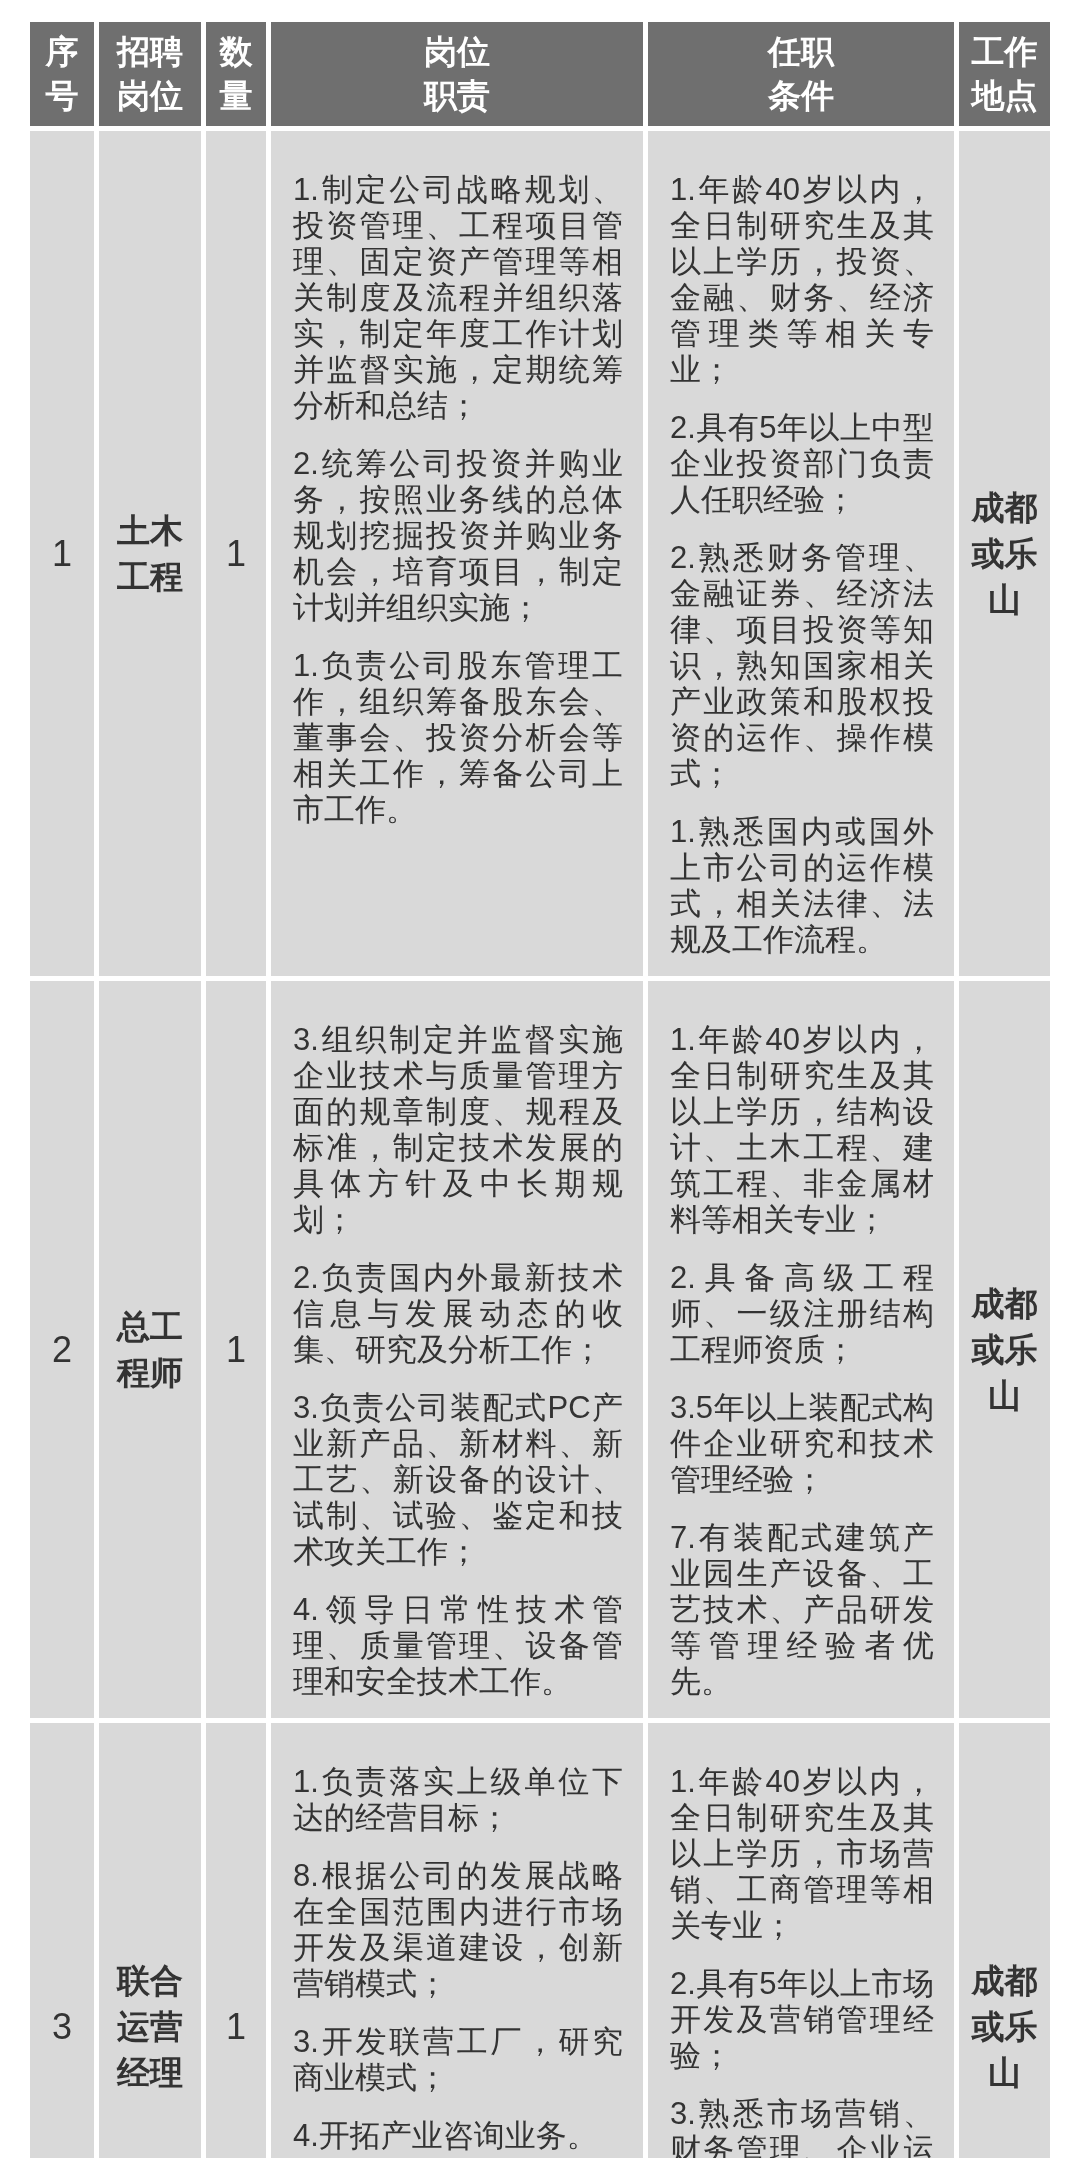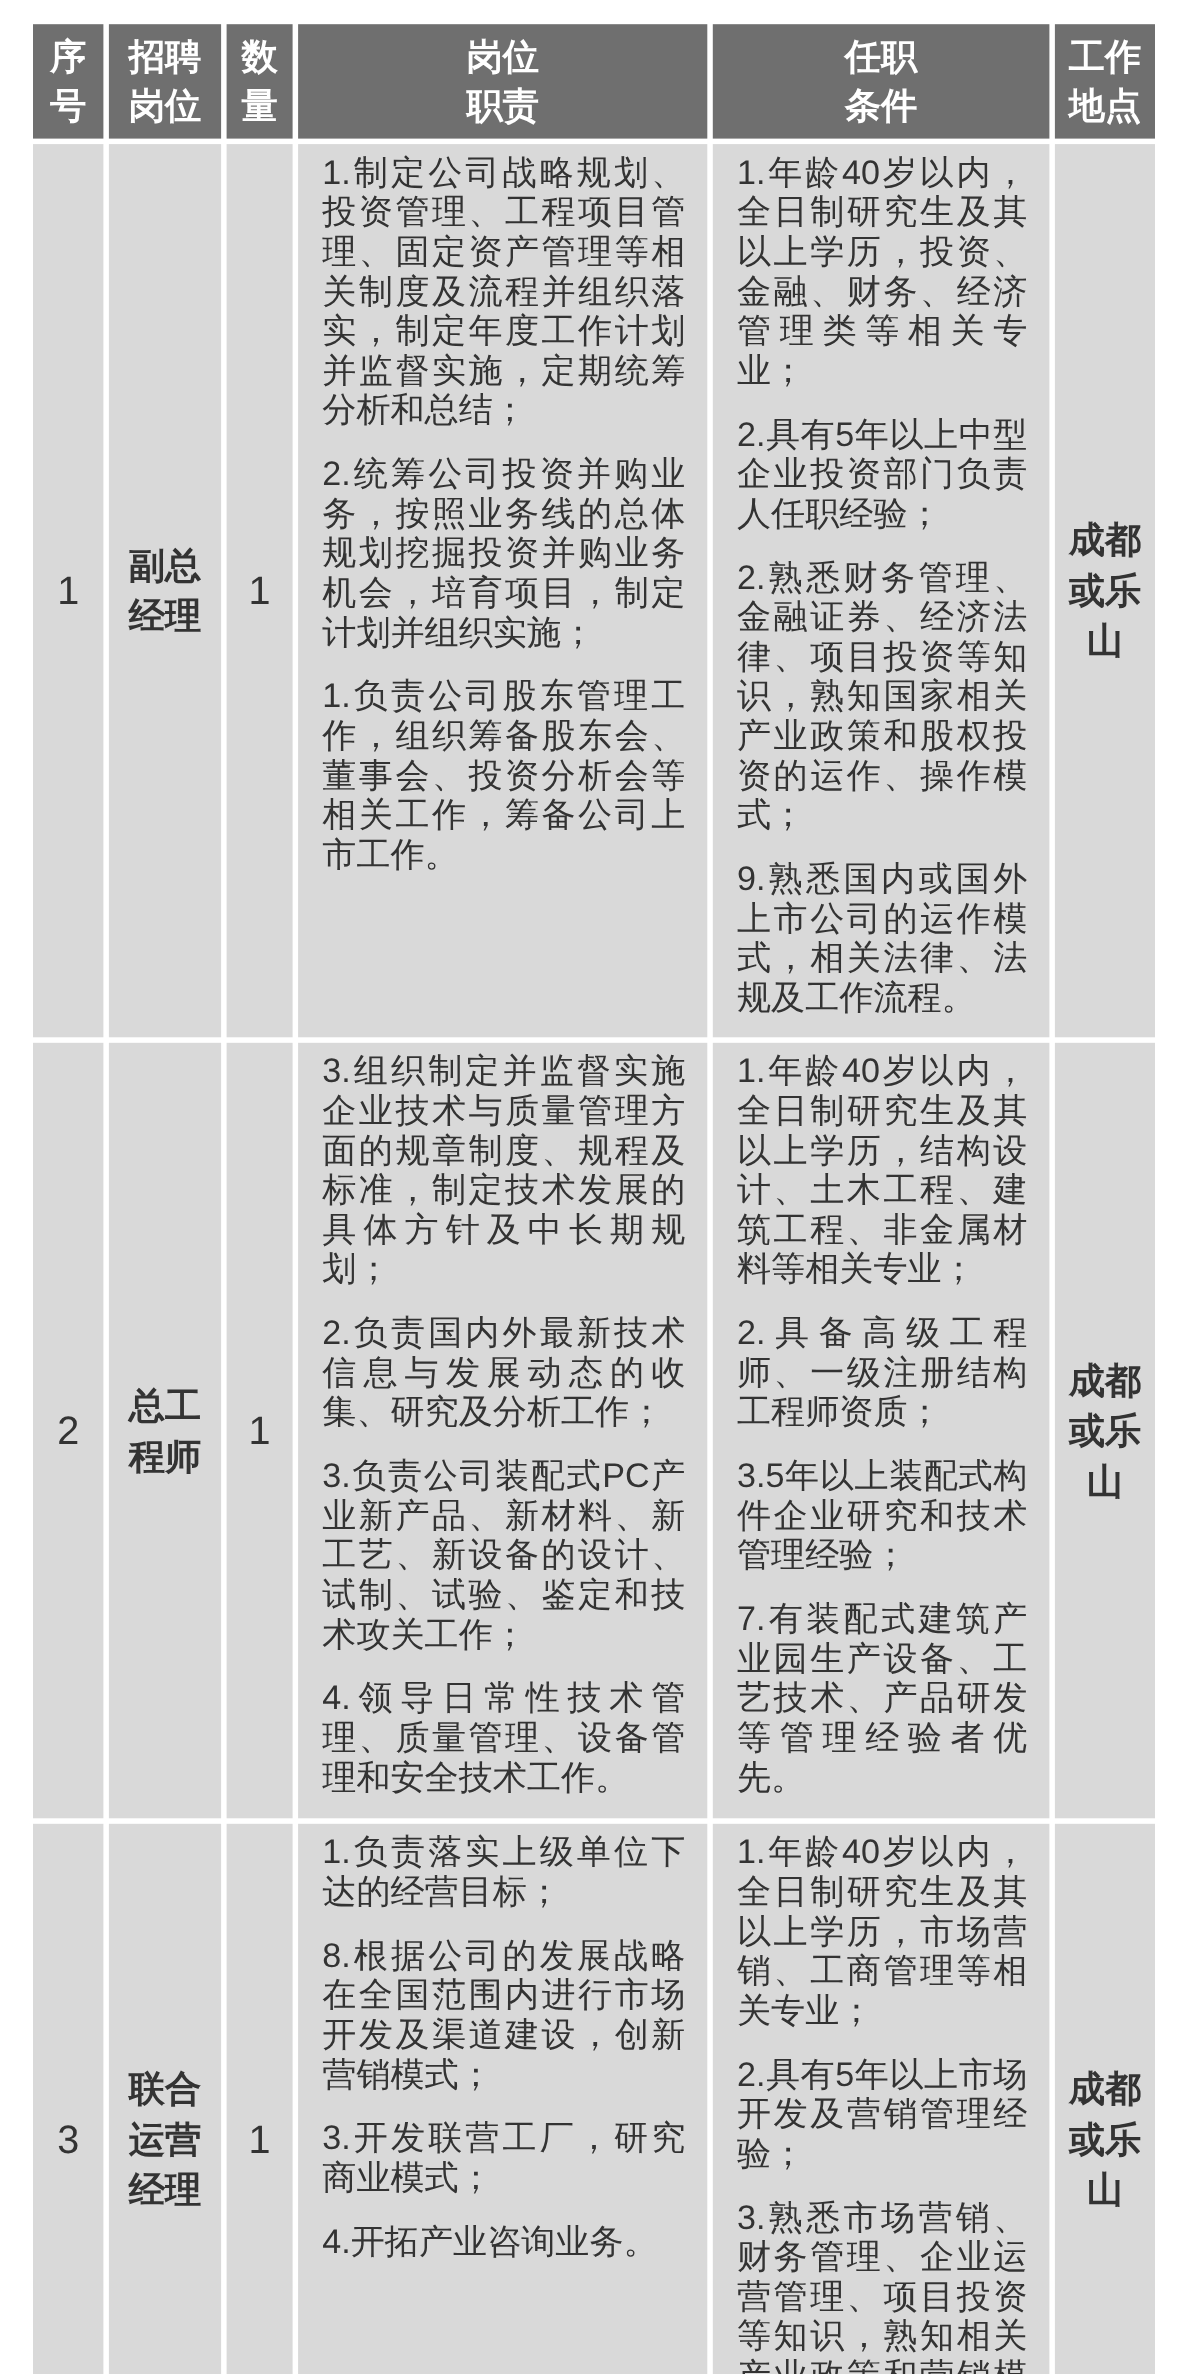--- a/index.html
+++ b/index.html
@@ -48,21 +48,21 @@
   }
   td.cell-pos, td.cell-loc {
     text-align: center;
     font-size: 33px;
     font-weight: bold;
     line-height: 46px;
     padding: 0 6px;
   }
   td.cell-text {
     vertical-align: top;
-    padding: 8px 20px 18px 22px;
+    padding: 41px 20px 18px 22px;
     font-size: 31px;
     line-height: 36px;
     text-align: justify;
   }
   td.cell-text p {
     margin: 0 0 22px 0;
   }
   td.cell-text p:last-child {
     margin-bottom: 0;
   }
@@ -95,32 +95,32 @@
 职责</th>
         <th>任职
 条件</th>
         <th>工作
 地点</th>
       </tr>
     </thead>
     <tbody>
       <tr class="row-1">
         <td class="cell-num">1</td>
-        <td class="cell-pos">副总经理</td>
+        <td class="cell-pos">土木工程</td>
         <td class="cell-num">1</td>
         <td class="cell-text">
           <p>1.制定公司战略规划、投资管理、工程项目管理、固定资产管理等相关制度及流程并组织落实，制定年度工作计划并监督实施，定期统筹分析和总结；</p>
           <p>2.统筹公司投资并购业务，按照业务线的总体规划挖掘投资并购业务机会，培育项目，制定计划并组织实施；</p>
           <p>1.负责公司股东管理工作，组织筹备股东会、董事会、投资分析会等相关工作，筹备公司上市工作。</p>
         </td>
         <td class="cell-text">
           <p>1.年龄40岁以内，全日制研究生及其以上学历，投资、金融、财务、经济管理类等相关专业；</p>
           <p>2.具有5年以上中型企业投资部门负责人任职经验；</p>
           <p>2.熟悉财务管理、金融证券、经济法律、项目投资等知识，熟知国家相关产业政策和股权投资的运作、操作模式；</p>
-          <p>9.熟悉国内或国外上市公司的运作模式，相关法律、法规及工作流程。</p>
+          <p>1.熟悉国内或国外上市公司的运作模式，相关法律、法规及工作流程。</p>
         </td>
         <td class="cell-loc">成都或乐山</td>
       </tr>
       <tr class="row-2">
         <td class="cell-num">2</td>
         <td class="cell-pos">总工程师</td>
         <td class="cell-num">1</td>
         <td class="cell-text">
           <p>3.组织制定并监督实施企业技术与质量管理方面的规章制度、规程及标准，制定技术发展的具体方针及中长期规划；</p>
           <p>2.负责国内外最新技术信息与发展动态的收集、研究及分析工作；</p>

